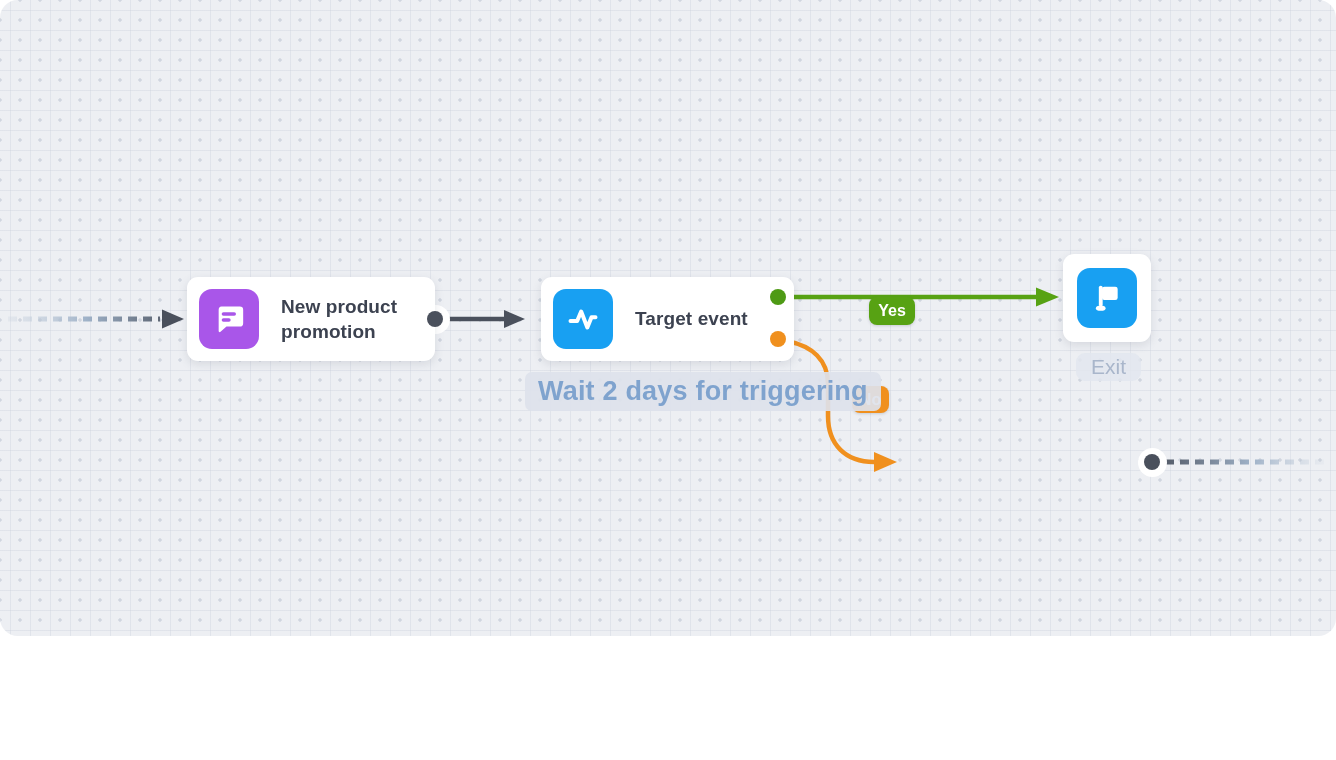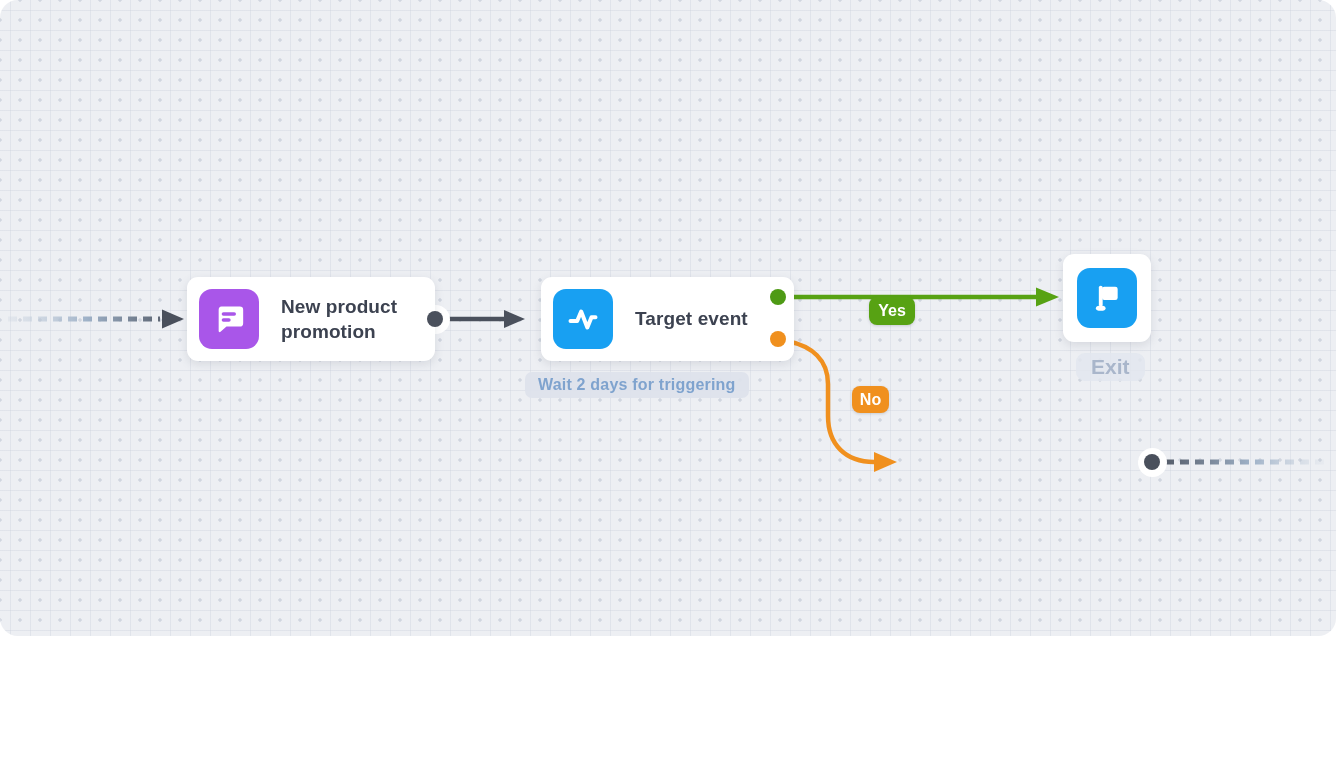--- a/index.html
+++ b/index.html
@@ -46,27 +46,27 @@
     position:absolute;color:#fff;font-weight:700;font-size:16px;
     border-radius:8px;display:flex;align-items:center;justify-content:center;
     box-shadow:0 1px 3px rgba(68,78,98,0.22);
   }
   .badge-yes{left:869px;top:284px;width:46px;height:28px;background:#57a213;margin-top:13px;}
   .badge-no{left:852px;top:386px;width:37px;height:27px;background:#f0901e;}
 
   .wait-note{
     position:absolute;left:525px;top:372px;
     background:rgba(221,226,235,0.92);border-radius:7px;
-    padding:4px 13px;font-size:16px;font-weight:700;color:#7fa3ce;
+    padding:4px 13px;font-size:27px;font-weight:700;color:#7fa3ce;
     letter-spacing:.2px;white-space:nowrap;
   }
   .exit-label{
     position:absolute;left:1076px;top:353px;
     background:rgba(226,230,238,0.85);border-radius:9px;
-    padding:2px 15px;font-size:21px;font-weight:700;color:#a9b6cb;
+    padding:2px 15px;font-size:21px;font-weight:400;color:#a9b6cb;
   }
 </style>
 </head>
 <body>
 
 <div class="canvas">
 
   <svg class="wires" width="1336" height="760" viewBox="0 0 1336 760">
     <defs>
       <linearGradient id="gradIn" gradientUnits="userSpaceOnUse" x1="8" y1="319" x2="183" y2="319">

